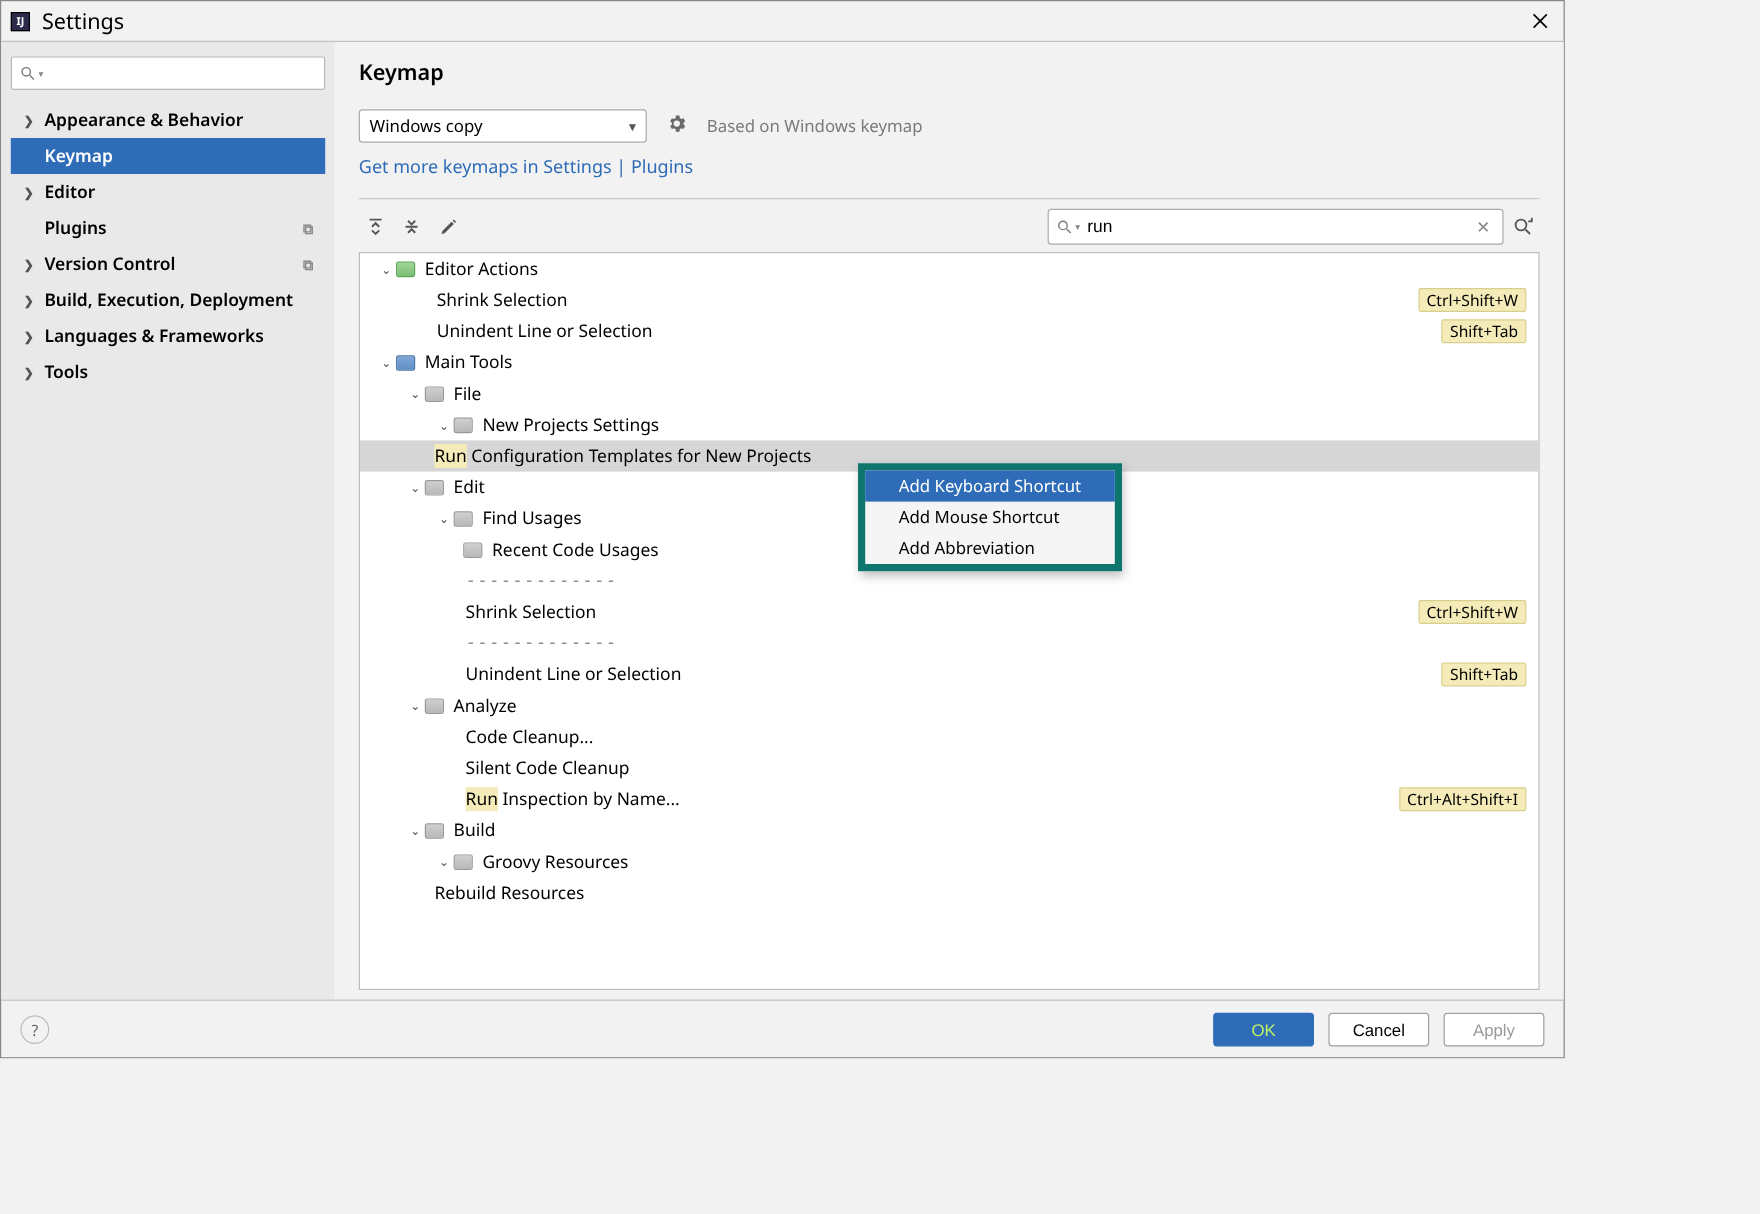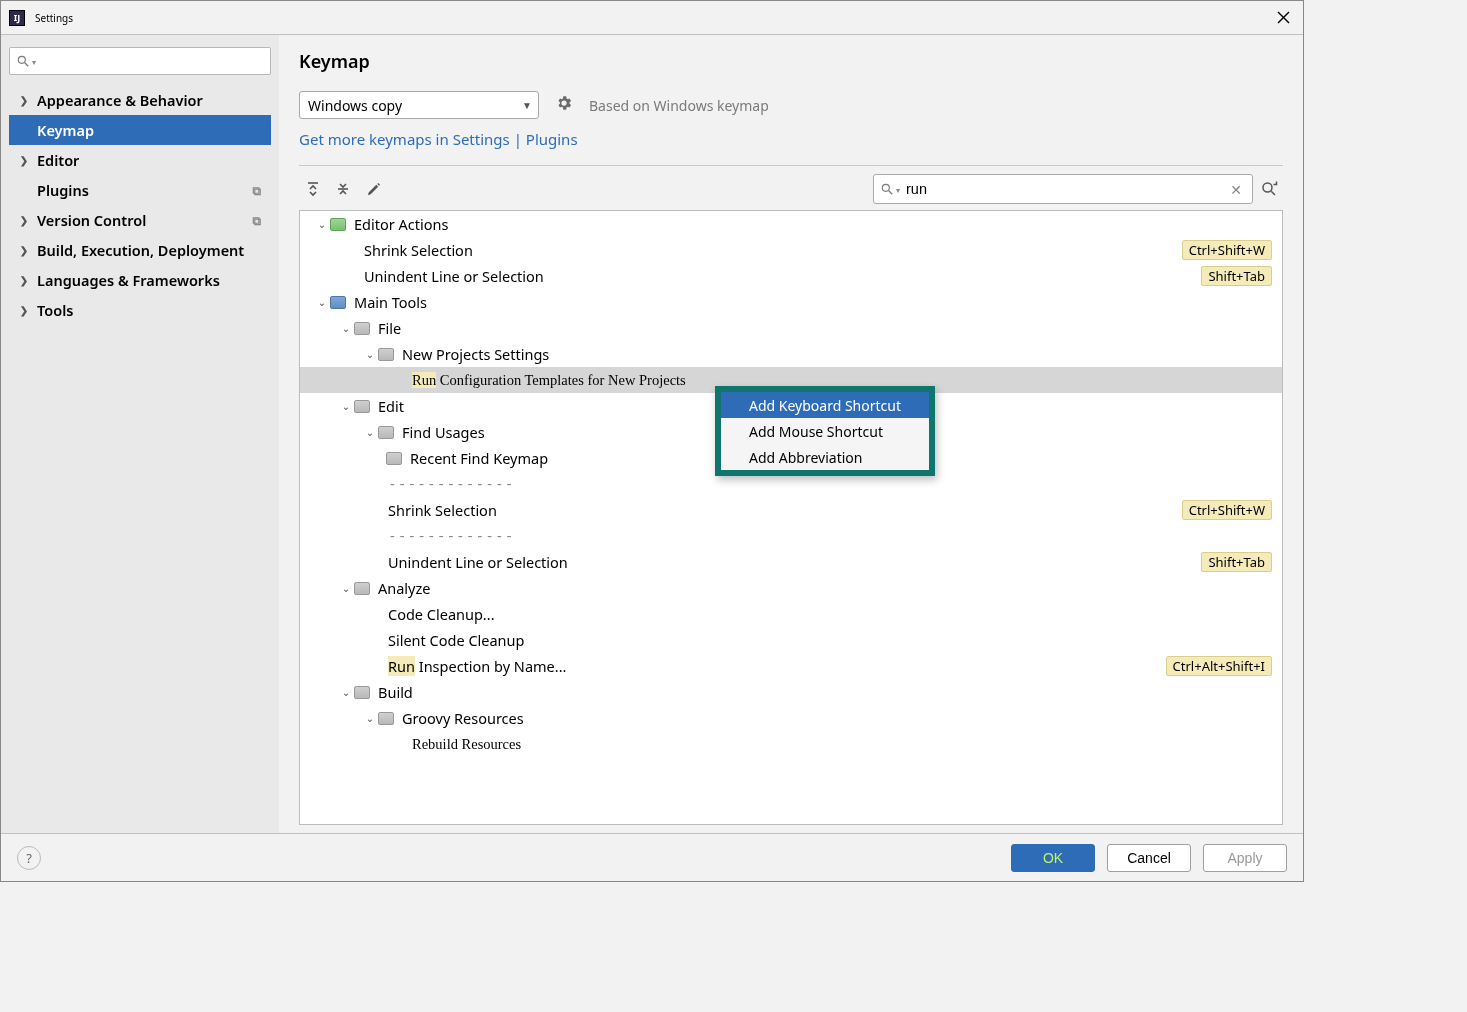--- a/index.html
+++ b/index.html
@@ -1,21 +1,21 @@
 <!DOCTYPE html>
 <html><head>
 <meta charset="utf-8">
 <style>
   * { box-sizing: border-box; }
   html, body { margin:0; padding:0; font-family: "Segoe UI", system-ui, sans-serif; font-size:13px; color:#000; background:#f2f2f2; }
   .window { width:1304px; height:882px; background:#f2f2f2; display:flex; flex-direction:column; border:1px solid #888; position:relative; }
   .titlebar { height:34px; display:flex; align-items:center; padding:0 8px; border-bottom:1px solid #c0c0c0; }
   .app-icon { width:16px; height:16px; background:#2c2a4a; display:inline-flex; align-items:center; justify-content:center; margin-right:10px; border:1px solid #000; }
   .app-icon span { color:#fff; font-size:9px; font-weight:bold; }
-  .title-text { font-size:10px; }
+  .title-text { font-size:18px; }
   .titlebar-spacer { flex:1; }
   .close-btn { width:24px; height:24px; display:flex; align-items:center; justify-content:center; cursor:pointer; font-size:14px; }
 
   .body { flex:1; display:flex; min-height:0; }
   .sidebar { width:278px; background:#e9e9e9; padding:12px 8px 8px 8px; display:flex; flex-direction:column; }
   .search-box { height:28px; background:#fff; border:1px solid #b8b8b8; border-radius:2px; display:flex; align-items:center; padding:0 6px; margin-bottom:10px; }
   .search-box svg { width:14px; height:14px; stroke:#7a7a7a; fill:none; stroke-width:2; }
   .search-box .sm-arrow { font-size:8px; color:#888; margin-left:2px; }
   .search-box input { border:none; outline:none; flex:1; font-size:13px; padding-left:4px; background:transparent; }
 
@@ -68,21 +68,21 @@
   .help-btn { width:24px; height:24px; border:1px solid #bbb; border-radius:50%; display:flex; align-items:center; justify-content:center; color:#666; cursor:pointer; }
   .footer-spacer { flex:1; }
   .btn { height:28px; min-width:84px; padding:0 18px; border:1px solid #a0a0a0; border-radius:3px; background:#fff; font-size:14px; cursor:pointer; }
   .btn.primary { background:#2e6cb8; color:#bef264; border-color:#2e6cb8; }
   .btn.disabled { color:#9a9a9a; }
 
   .ind-1 { padding-left:14px; }
   .ind-2 { padding-left:38px; }
   .ind-3 { padding-left:62px; }
   .ind-4 { padding-left:86px; }
-  .ind-5 { padding-left:110px;font-family:Liberation Serif, serif; }
+  .ind-5 { padding-left:60px; }
   .leaf-lbl { margin-left:2px; }
 </style>
 </head>
 <body>
 
 <div class="window">
 
   <div class="titlebar">
     <div class="app-icon">
         <span>IJ</span>
@@ -243,21 +243,21 @@
           <span class="folder-ic"></span>
           <span class="leaf-lbl">Edit</span>
         </div>
         <div class="tree-row ind-3">
           <span class="chev2">⌄</span>
           <span class="folder-ic"></span>
           <span class="leaf-lbl">Find Usages</span>
         </div>
         <div class="tree-row ind-4">
           <span class="folder-ic"></span>
-          <span class="leaf-lbl">Recent Find Keymap</span>
+          <span class="leaf-lbl">Recent Code Usages</span>
         </div>
         <div class="tree-row ind-4">
           <span class="leaf-lbl dashes">-------------</span>
         </div>
         <div class="tree-row ind-4">
           <span class="leaf-lbl">Shrink Selection</span>
           <span class="shortcut">Ctrl+Shift+W</span>
         </div>
         <div class="tree-row ind-4">
           <span class="leaf-lbl dashes">-------------</span>

